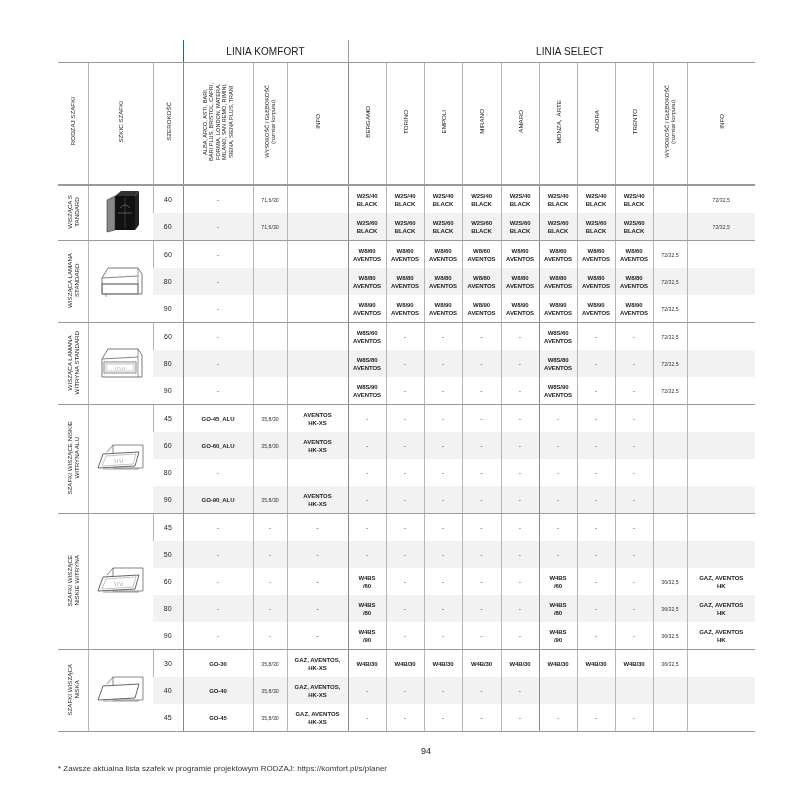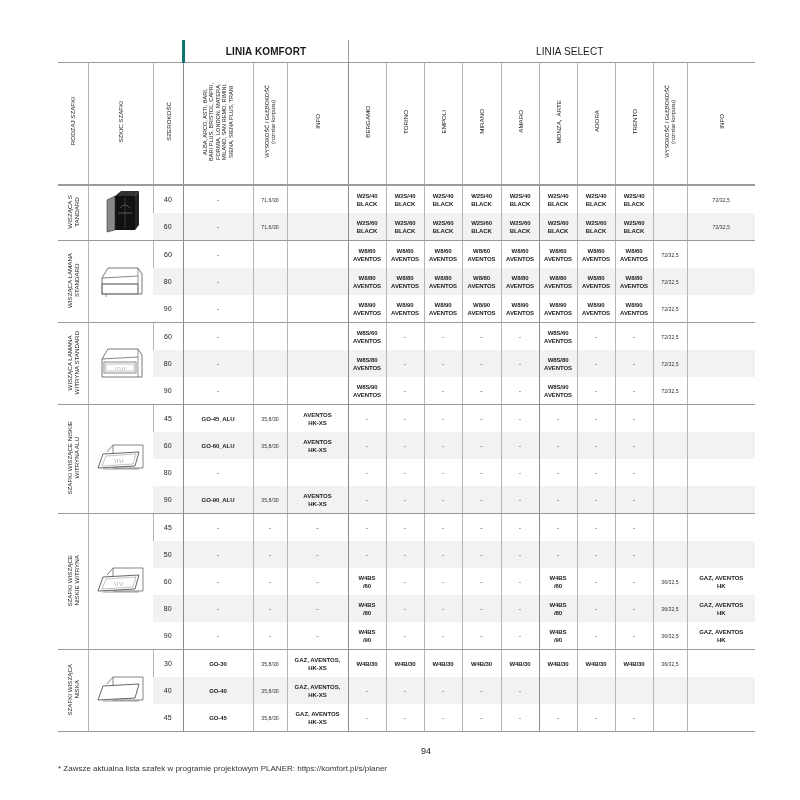--- a/index.html
+++ b/index.html
@@ -2,21 +2,21 @@
 <html><head>
 <meta charset="utf-8">
 <style>
   html, body { margin:0; padding:0; background:#ffffff; }
   body { width:800px; height:800px; position:relative; overflow:hidden;
          font-family:"Liberation Sans", "DejaVu Sans", sans-serif; color:#1a1a1a; }
   #wrap { position:absolute; left:58px; top:40px; }
   table { border-collapse:collapse; table-layout:fixed; }
   td, th { padding:0; text-align:center; vertical-align:middle; font-weight:normal; }
   .grp th { height:22px; font-size:10px; letter-spacing:0.1px; border-bottom:1px solid #9a9a9a; }
-  .grp th.lk { border-left:3px solid #0f766e;font-weight:bold; }
+  .grp th.lk { border-left:1px solid #0f766e; }
   .grp th.ls { border-left:1px solid #9a9a9a;padding-left:36px; }
   .hdr th { height:121px; border-left:1px solid #b5b5b5; border-bottom:2px solid #9a9a9a; position:relative; }
   .hdr th:first-child { border-left:none; }
   .vt { display:inline-block; writing-mode:vertical-rl; transform:rotate(180deg);
         font-size:6.2px; line-height:7px; white-space:pre; text-align:center; }
   .vt.small { font-size:5.6px; line-height:6.4px; }
   tbody td { border-left:1px solid #b5b5b5; font-size:6.2px; line-height:8px; height:27px; }
   tbody td:first-child { border-left:none; }
   tr.alt td.cell { background:#f2f2f2; }
   tr.grp-end td { border-bottom:1px solid #9a9a9a; }
@@ -524,14 +524,14 @@
           <td class="cell dash thick">-</td>
           <td class="cell dash">-</td>
           <td class="cell dash">-</td>
           <td class="cell dim"></td>
           <td class="cell dim"></td>
         </tr>
       </tbody>
   </table>
 </div>
 
-<div id="footnote">* Zawsze aktualna lista szafek w programie projektowym PLANER: https://komfort.pl/s/planer</div>
+<div id="footnote">* Zawsze aktualna lista szafek w programie projektowym RODZAJ: https://komfort.pl/s/planer</div>
 <div id="pagenum">94</div>
 
 </body></html>

